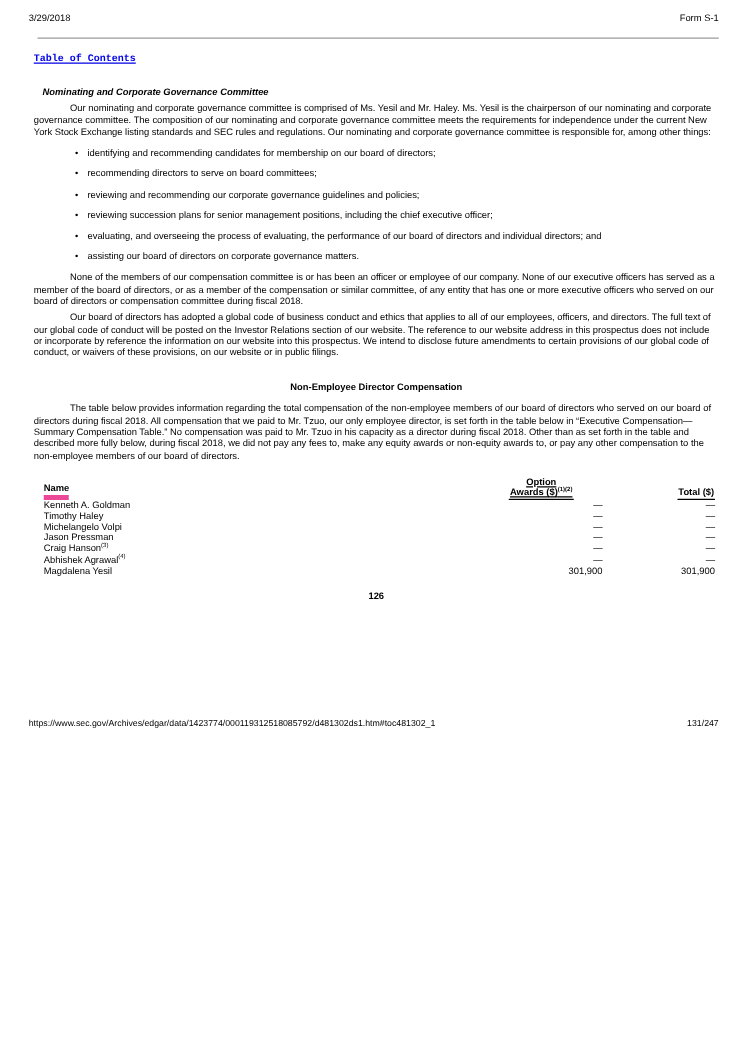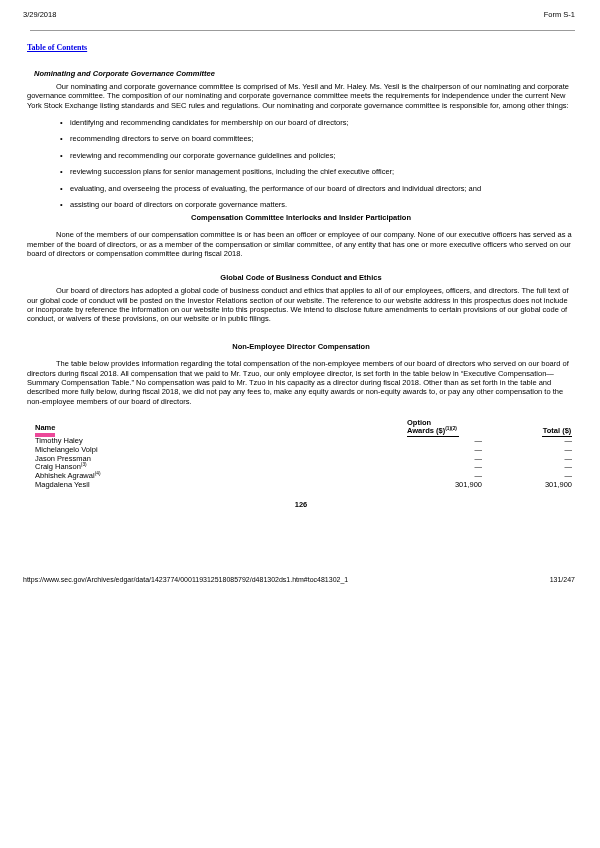--- a/index.html
+++ b/index.html
@@ -16,21 +16,21 @@
   
   .doc-header{position:absolute;top:10px;left:23px;right:25px;height:12px;}
   .print-date{position:absolute;left:0;top:0;font-size:7.5px;}
   .form-title{position:absolute;left:0;right:0;top:0;text-align:right;font-size:7.5px;}
   .header-rule{position:absolute;top:30px;left:30px;right:25px;border-top:1px solid #9b9b9b;height:0;}
   
   .content{position:absolute;top:44px;left:27px;width:548px;}
   .content > *{margin:0;}
   .toc-link{
     display:block;
-    font-family:Liberation Serif, serif;
+    font-family:Liberation Mono, monospace;
     font-size:8px;font-weight:bold;
     color:#0000e6;text-decoration:underline;
     cursor:pointer;line-height:8px;
   }
   .h-left{
     margin-top:17px;margin-left:7px;
     font-size:7.5px;font-weight:bold;font-style:italic;line-height:9px;
   }
   .h-center{
     text-align:center;font-size:7.5px;font-weight:bold;line-height:9px;
@@ -56,21 +56,21 @@
   }
   table.comp col.c-name{width:372px;}
   table.comp col.c-opt{width:75px;}
   table.comp col.c-gap{width:50px;}
   table.comp col.c-total{width:40px;}
   table.comp th,table.comp td{
     padding:0;font-weight:normal;text-align:left;
     line-height:8.8px;vertical-align:bottom;white-space:nowrap;
   }
   .hdr-name{display:inline-block;font-weight:bold;border-bottom:4px solid #ec4899;line-height:8.5px;}
-  .hdr-opt{width:52px;margin-right:23px;font-weight:bold;}
+  .hdr-opt{width:52px;margin-right:23px;text-align:center;font-weight:bold;text-decoration:underline;}
   .hdr-opt .l2{border-bottom:1px solid #000;line-height:8.5px;}
   .hdr-opt .l1{line-height:8.5px;}
   .hdr-total{width:30px;margin-left:auto;text-align:center;font-weight:bold;border-bottom:1px solid #000;line-height:8.5px;}
   td.money{white-space:nowrap;}
   td.money .cell{display:flex;justify-content:space-between;}
   sup{font-size:4.8px;vertical-align:super;line-height:0;}
   
   .page-number{text-align:center;margin-top:10px;font-weight:bold;}
   .doc-footer{position:absolute;left:23px;right:25px;bottom:20px;font-size:7px;}
   .footer-url{position:absolute;left:0;bottom:0;}
@@ -114,24 +114,22 @@
       <div class="bullet">
         <span class="dot">•</span>
         <span class="bullet-text">evaluating, and overseeing the process of evaluating, the performance of our board of directors and individual directors; and</span>
       </div>
       <div class="bullet">
         <span class="dot">•</span>
         <span class="bullet-text">assisting our board of directors on corporate governance matters.</span>
       </div>
     </div>
 
-    <h2 class="h-center after-list">Compensation Committee Interlocks and Insider Participation</h2>
     <p class="body gap">None of the members of our compensation committee is or has been an officer or employee of our company. None of our executive officers has served as a member of the board of directors, or as a member of the compensation or similar committee, of any entity that has one or more executive officers who served on our board of directors or compensation committee during fiscal 2018.</p>
 
-    <h2 class="h-center gap-lg">Global Code of Business Conduct and Ethics</h2>
     <p class="body">Our board of directors has adopted a global code of business conduct and ethics that applies to all of our employees, officers, and directors. The full text of our global code of conduct will be posted on the Investor Relations section of our website. The reference to our website address in this prospectus does not include or incorporate by reference the information on our website into this prospectus. We intend to disclose future amendments to certain provisions of our global code of conduct, or waivers of these provisions, on our website or in public filings.</p>
 
     <h2 class="h-center gap-xl">Non-Employee Director Compensation</h2>
     <p class="body gap">The table below provides information regarding the total compensation of the non-employee members of our board of directors who served on our board of directors during fiscal 2018. All compensation that we paid to Mr. Tzuo, our only employee director, is set forth in the table below in “Executive Compensation—Summary Compensation Table.” No compensation was paid to Mr. Tzuo in his capacity as a director during fiscal 2018. Other than as set forth in the table and described more fully below, during fiscal 2018, we did not pay any fees to, make any equity awards or non-equity awards to, or pay any other compensation to the non-employee members of our board of directors.</p>
 
     <table class="comp">
       <colgroup>
         <col class="c-name">
           <col class="c-opt">
           <col class="c-gap">
@@ -149,20 +147,36 @@
             </div>
           </th>
           <th></th>
           <th>
             <div class="hdr-total">Total ($)</div>
           </th>
         </tr>
       </thead>
       <tbody>
         <tr>
+          <td><span>Kenneth A. Goldman</span><sup></sup></td>
+          <td class="money">
+              <span class="cell">
+                <span></span>
+                <span>—</span>
+              </span>
+            </td>
+          <td></td>
+          <td class="money">
+              <span class="cell">
+                <span></span>
+                <span>—</span>
+              </span>
+            </td>
+        </tr>
+        <tr>
           <td><span>Timothy Haley</span><sup></sup></td>
           <td class="money">
               <span class="cell">
                 <span></span>
                 <span>—</span>
               </span>
             </td>
           <td></td>
           <td class="money">
               <span class="cell">

